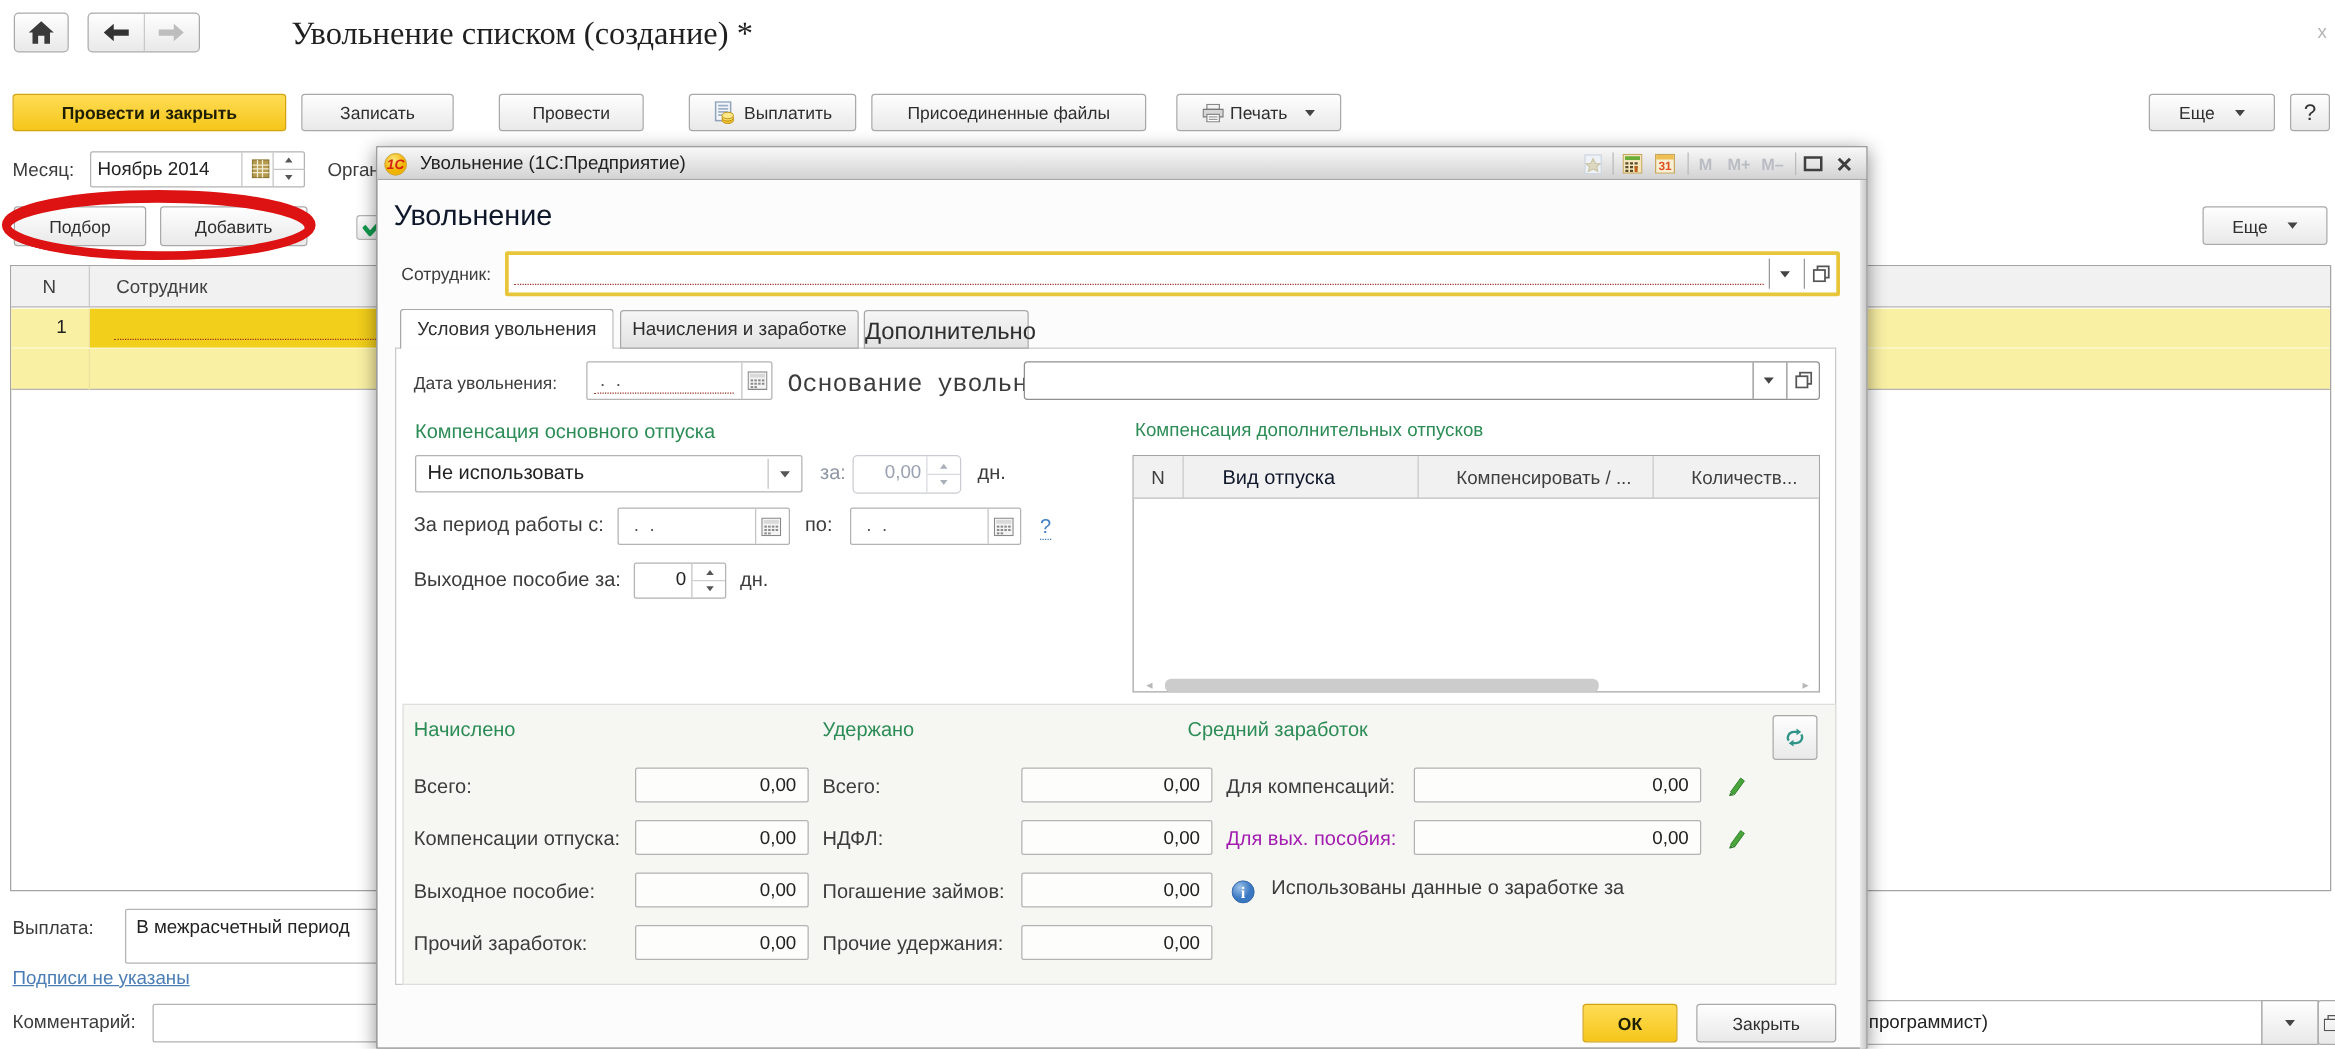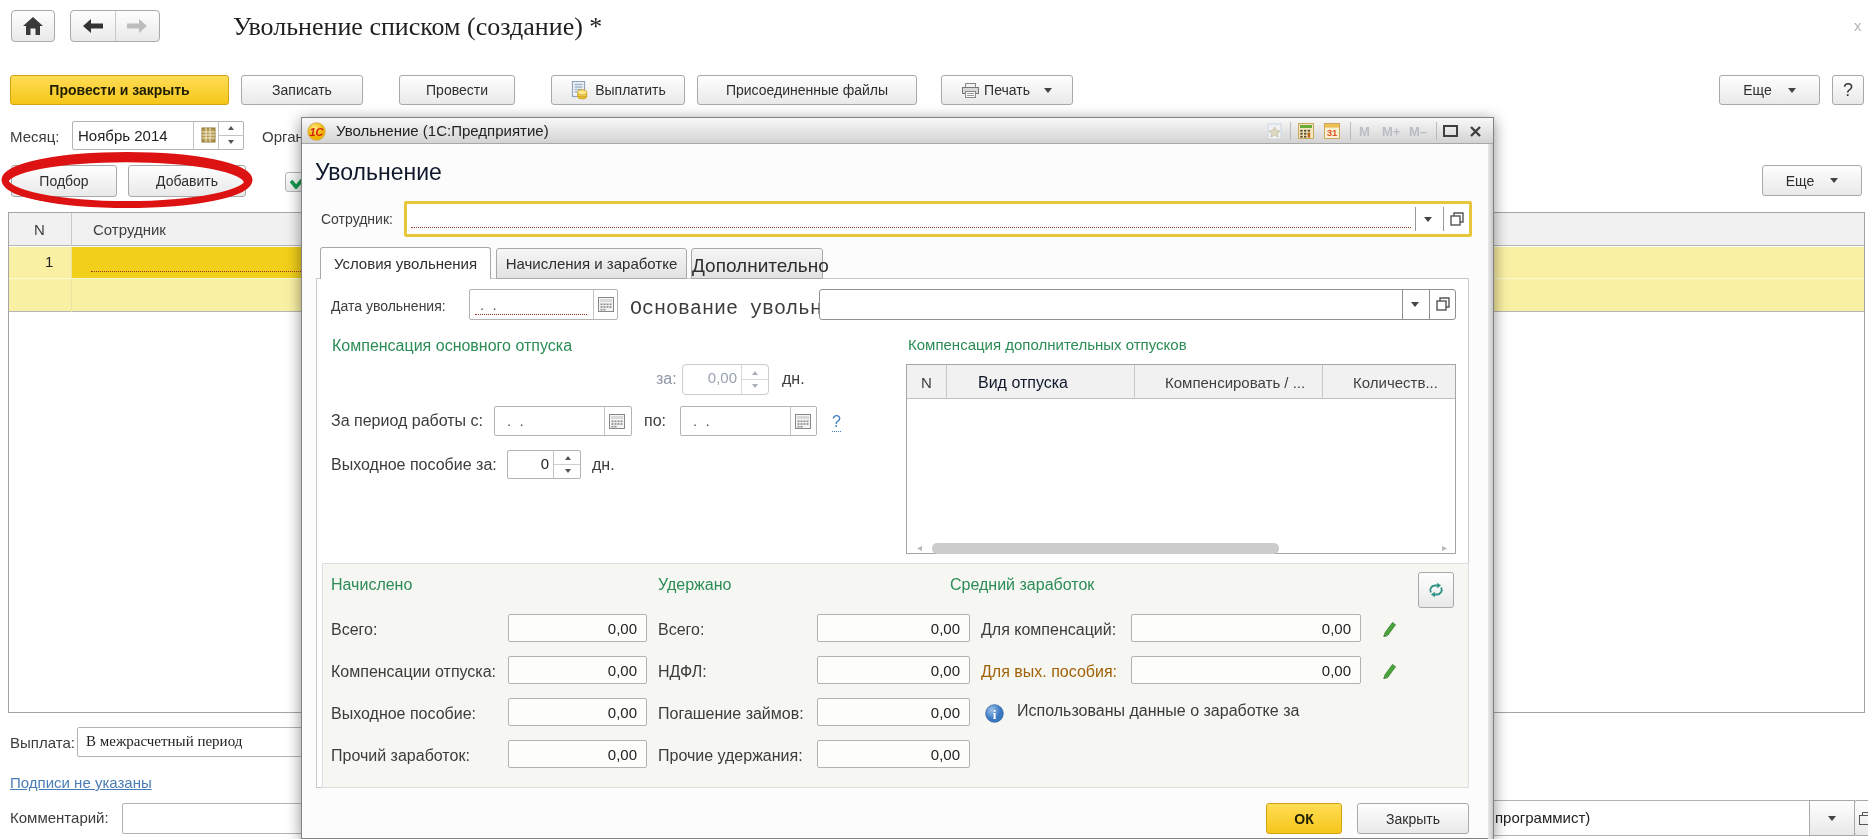--- a/index.html
+++ b/index.html
@@ -112,21 +112,21 @@
 
   <div class="abs" style="left:0; top:34px; width:100%; height:65px; background:#faf0a4; border-bottom:1px solid #b5b5b5;"></div>
   <div class="abs" style="left:62px; top:34px; width:1px; height:65px; background:#ece2a0;"></div>
   <div class="abs" style="left:36px; top:40px; font-size:15px; color:#222;">1</div>
   <div class="abs" style="left:0; top:65px; width:100%; height:1px; background:#fdf8d8;"></div>
   <div class="abs" style="left:63px; top:34px; width:1330px; height:31px; background:#f2cf1b;"></div>
   <div class="abs" style="left:82px; top:34px; width:1290px; height:25px; border-bottom:1px dotted #9c3524;"></div>
 </div>
 
 <div class="lbl" style="left:10px; top:734px; font-size:15px;">Выплата:</div>
-<div class="fld" style="left:77px; top:727px; width:250px; height:30px;font-family:Liberation Serif, serif;">
+<div class="fld" style="left:100px; top:727px; width:250px; height:44px;">
   <div class="abs" style="left:8px; top:5px; font-size:15px; color:#222;">В межрасчетный период</div>
 </div>
 <div class="abs" style="left:10px; top:774px; font-size:15px; color:#4a7db5; text-decoration:underline;">Подписи не указаны</div>
 <div class="lbl" style="left:10px; top:809px; font-size:15px;">Комментарий:</div>
 <div class="fld" style="left:122px; top:803px; width:220px; height:31px;"></div>
 
 <div class="fld" style="left:1489px; top:800px; width:321px; height:36px; border-radius:0;">
   <div class="abs" style="left:5px; top:8px; font-size:15px; color:#222;">программист)</div>
 </div>
 <div class="btn" style="left:1809px; top:800px; width:46px; height:36px; border-radius:0;">
@@ -241,20 +241,25 @@
     <div class="darr abs" style="left:591px; top:12px; border-top-color:#444;"></div>
     <div class="abs" style="left:609px; top:0; width:1px; height:29px; background:#909090;"></div>
     <svg class="abs" style="left:616px; top:7px;" width="14" height="14" viewBox="0 0 14 14">
         <rect x="1" y="4" width="9" height="9" fill="none" stroke="#555" stroke-width="1.4"></rect>
         <path d="M4 4 L4 1 L13 1 L13 10 L10 10" fill="none" stroke="#555" stroke-width="1.4"></path>
       </svg>
   </div>
 
   <div class="green" style="left:30px; top:219px;">Компенсация основного отпуска</div>
 
+  <div class="fld" style="left:30px; top:246px; width:310px; height:30px;">
+    <div class="abs" style="left:9px; top:5px; font-size:16px; color:#222;">Не использовать</div>
+    <div class="abs" style="right:26px; top:2px; width:1px; height:24px; background:#c4c4c4;"></div>
+    <div class="darr abs" style="right:9px; top:12px; border-top-color:#555;"></div>
+  </div>
   <div class="abs" style="left:354px; top:252px; font-size:16px; color:#8e96a5;">за:</div>
   <div class="fld" style="left:380px; top:246px; width:87px; height:31px; border-color:#c9ccd2; border-radius:4px;">
     <div class="abs" style="right:31px; top:4px; font-size:15px; color:#99a1b2;">0,00</div>
     <div class="abs" style="right:26px; top:0; width:1px; height:29px; background:#d8dade;"></div>
     <div class="abs" style="right:0; top:14px; width:26px; height:1px; background:#d8dade;"></div>
     <div class="abs" style="right:10px; top:6px; width:0; height:0; border-left:3.5px solid transparent; border-right:3.5px solid transparent; border-bottom:4.5px solid #aab0ba;"></div>
     <div class="abs" style="right:10px; top:19px; width:0; height:0; border-left:3.5px solid transparent; border-right:3.5px solid transparent; border-top:4.5px solid #aab0ba;"></div>
   </div>
   <div class="abs" style="left:480px; top:252px; font-size:16px; color:#3c3c3c;">дн.</div>
 
@@ -376,21 +381,21 @@
     </div>
 
   <div class="abs" style="left:679px; top:503px; font-size:16px; color:#3c3c3c;">Для компенсаций:</div>
   <div class="fld" style="left:829px; top:496px; width:230px; height:28px; background:#fdfdfc;">
       <div class="abs num" style="right:9px; top:5px;">0,00</div>
     </div>
   <svg class="abs" style="left:1079px; top:503px;" width="16" height="16" viewBox="0 0 16 16">
       <path d="M3.5 12.5 L11.5 1.5 L14.5 3.7 L6.5 14.7 Z" fill="#49a53c" stroke="#2f7f28" stroke-width="0.8"></path>
       <path d="M3.2 13 L6.2 15.2 L2.2 16 Z" fill="#2f7f28"></path>
     </svg>
-  <div class="abs" style="left:679px; top:545px; font-size:16px; color:#a16207;">Для вых. пособия:</div>
+  <div class="abs" style="left:679px; top:545px; font-size:16px; color:#a21caf;">Для вых. пособия:</div>
   <div class="fld" style="left:829px; top:538px; width:230px; height:28px; background:#fdfdfc;">
       <div class="abs num" style="right:9px; top:5px;">0,00</div>
     </div>
   <svg class="abs" style="left:1079px; top:545px;" width="16" height="16" viewBox="0 0 16 16">
       <path d="M3.5 12.5 L11.5 1.5 L14.5 3.7 L6.5 14.7 Z" fill="#49a53c" stroke="#2f7f28" stroke-width="0.8"></path>
       <path d="M3.2 13 L6.2 15.2 L2.2 16 Z" fill="#2f7f28"></path>
     </svg>
   <svg class="abs" style="left:683px; top:586px;" width="19" height="19" viewBox="0 0 19 19">
     <defs>
         <radialGradient id="ig" cx="0.35" cy="0.3">

